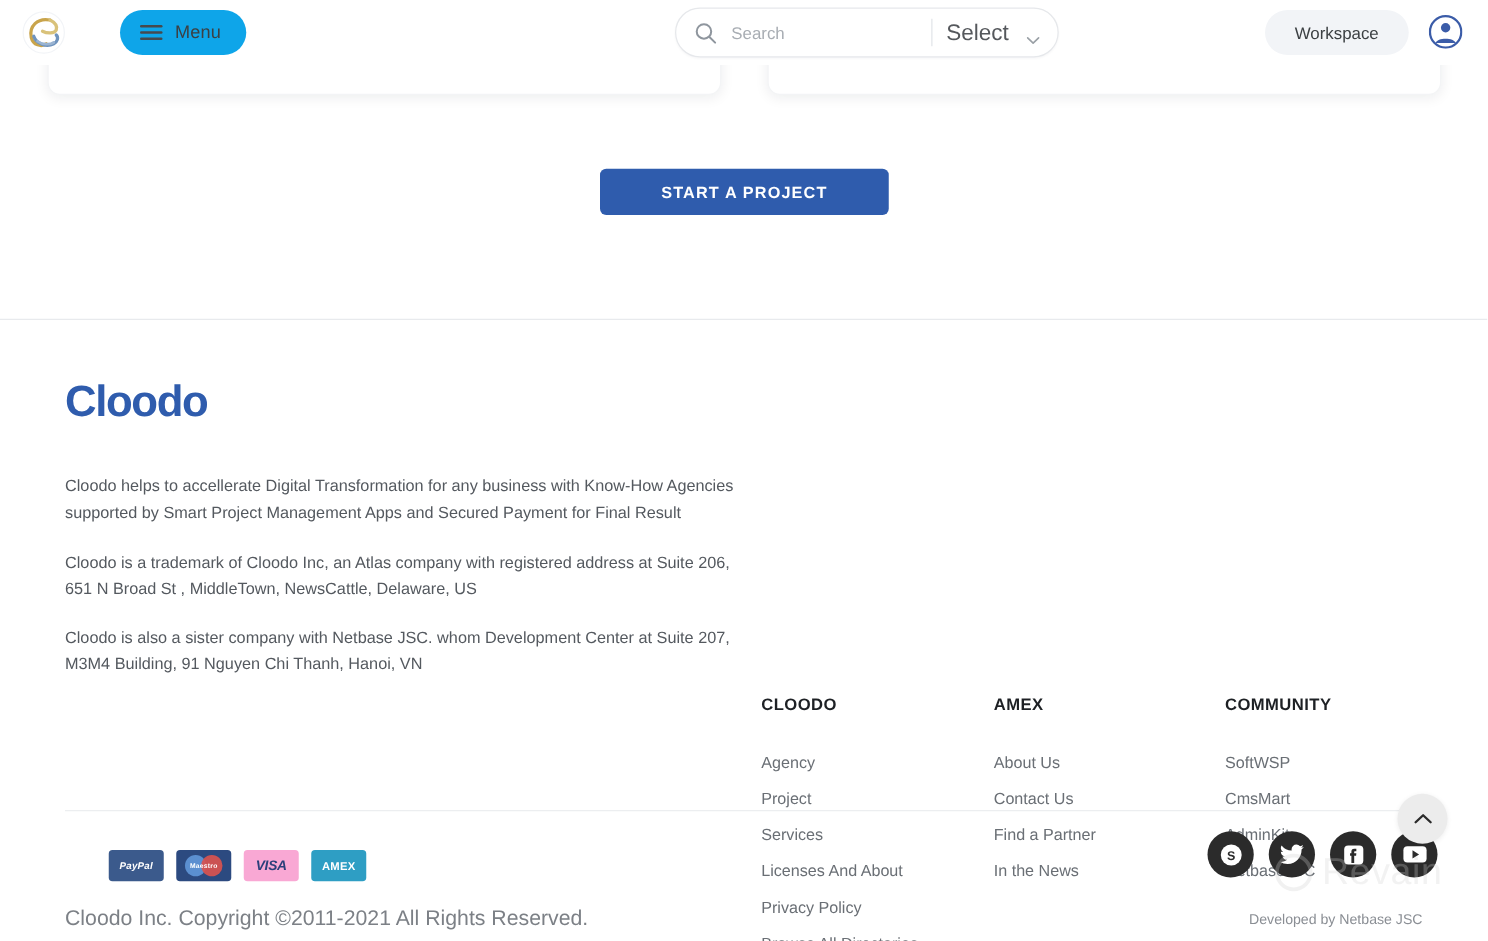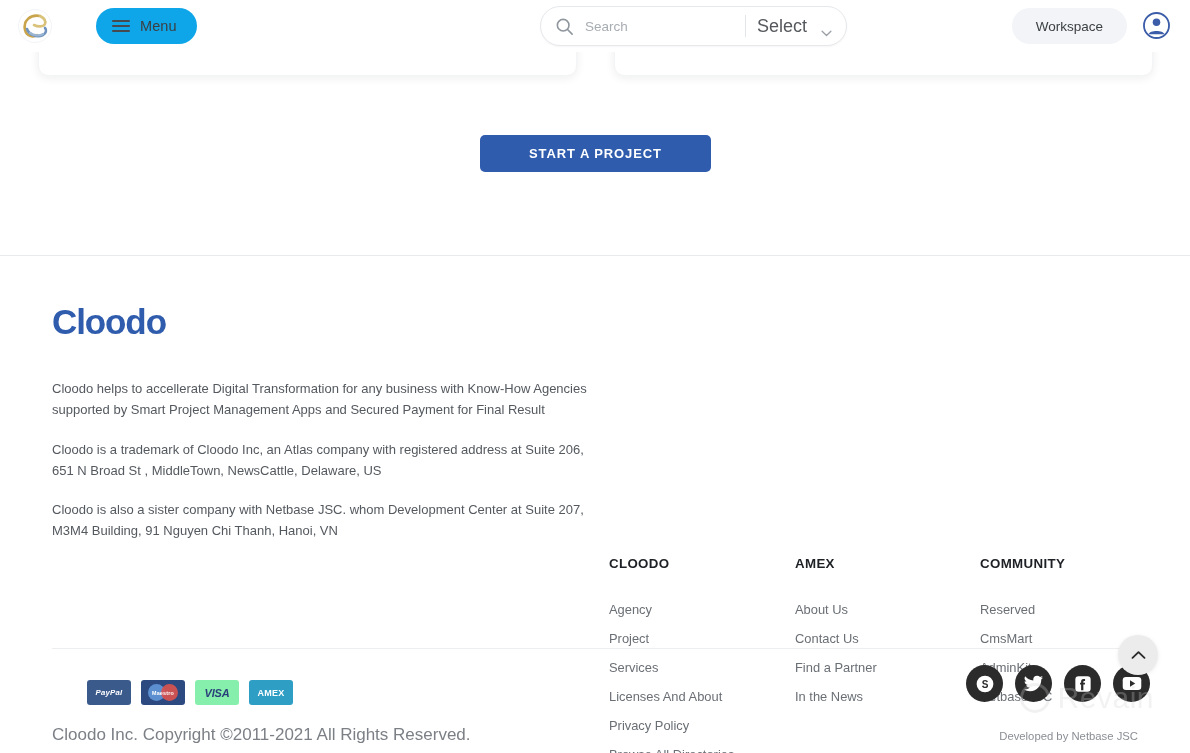--- a/index.html
+++ b/index.html
@@ -133,21 +133,21 @@
   .pay-maestro{ background: #2c4a80; position: relative; }
   .pay-maestro .mc-l, .pay-maestro .mc-r {
     position:absolute; top:4px; width:17px; height:17px; border-radius:50%;
   }
   .pay-maestro .mc-l { left: 7px;  background:#5b8fd0; }
   .pay-maestro .mc-r { right: 7px; background:#d9534f; opacity:.92; }
   .pay-maestro .mc-t {
     position:absolute; inset:0; display:flex; align-items:center; justify-content:center;
     font-size:5.4px; color:#fff; font-weight:bold; letter-spacing:.2px; z-index:2;
   }
-  .pay-visa   { background: #86efac; color:#2a3f7a; font-style: italic; font-size: 11px; letter-spacing:-.2px;}
+  .pay-visa   { background: #f9a8d4; color:#2a3f7a; font-style: italic; font-size: 11px; letter-spacing:-.2px;}
   .pay-amex   { background: #2e9ec4; color:#fff; font-size: 9px; }
 
   .social-row { position: absolute; right: 40px; top: 409px; display: flex; gap: 12px; }
   .social-btn {
     width: 37px; height: 37px; border-radius: 50%; background: #2b2b2b;
     display: flex; align-items: center; justify-content: center; cursor: pointer;
   }
 
   .copyright {
     position: absolute; left: 52px; top: 469px;
@@ -279,21 +279,21 @@
           <a class="col-link">About Us</a>
           <a class="col-link">Contact Us</a>
           <a class="col-link">Find a Partner</a>
           <a class="col-link">In the News</a>
         </div>
       </div>
 
       <div class="link-col col-community">
         <div class="col-title">COMMUNITY</div>
         <div class="col-links">
-          <a class="col-link">Reserved</a>
+          <a class="col-link">SoftWSP</a>
           <a class="col-link">CmsMart</a>
           <a class="col-link">AdminKit</a>
           <a class="col-link">NetbaseJSC</a>
         </div>
       </div>
 
       <div class="footer-divider"></div>
 
       <div class="pay-row">
         <div class="pay-badge pay-paypal">PayPal</div>

